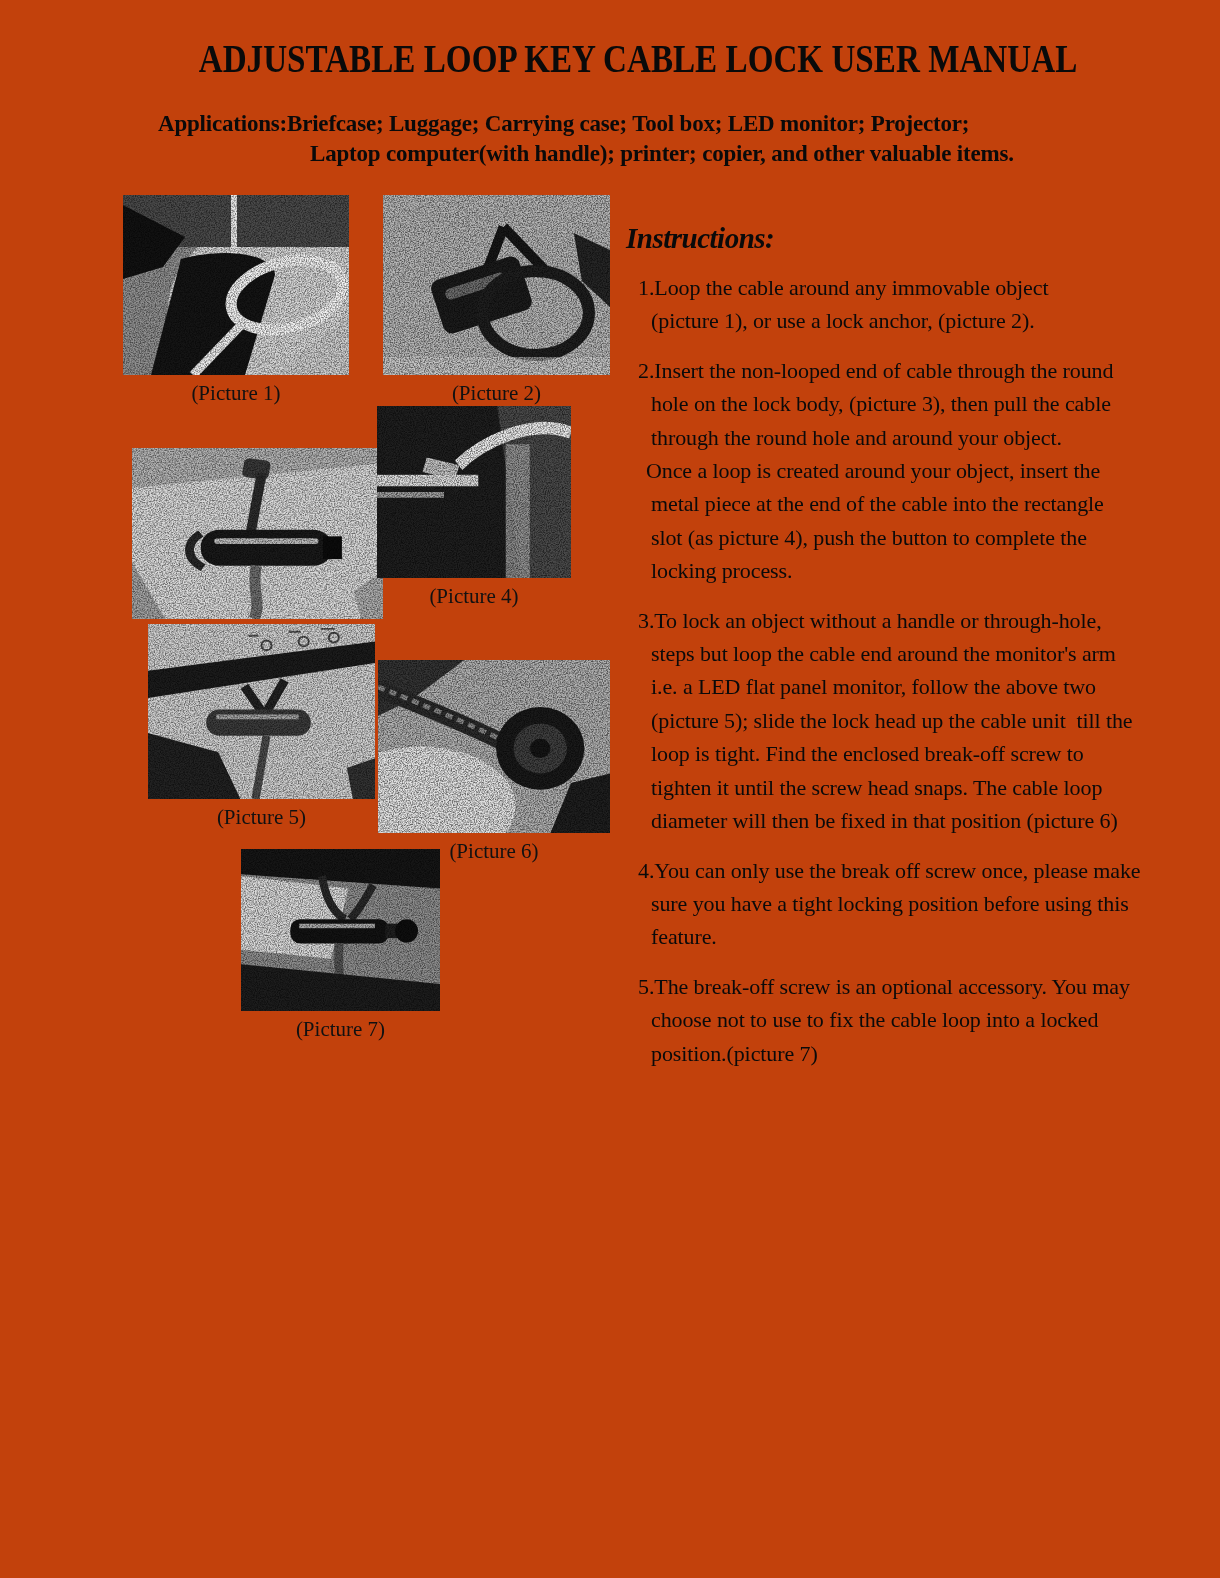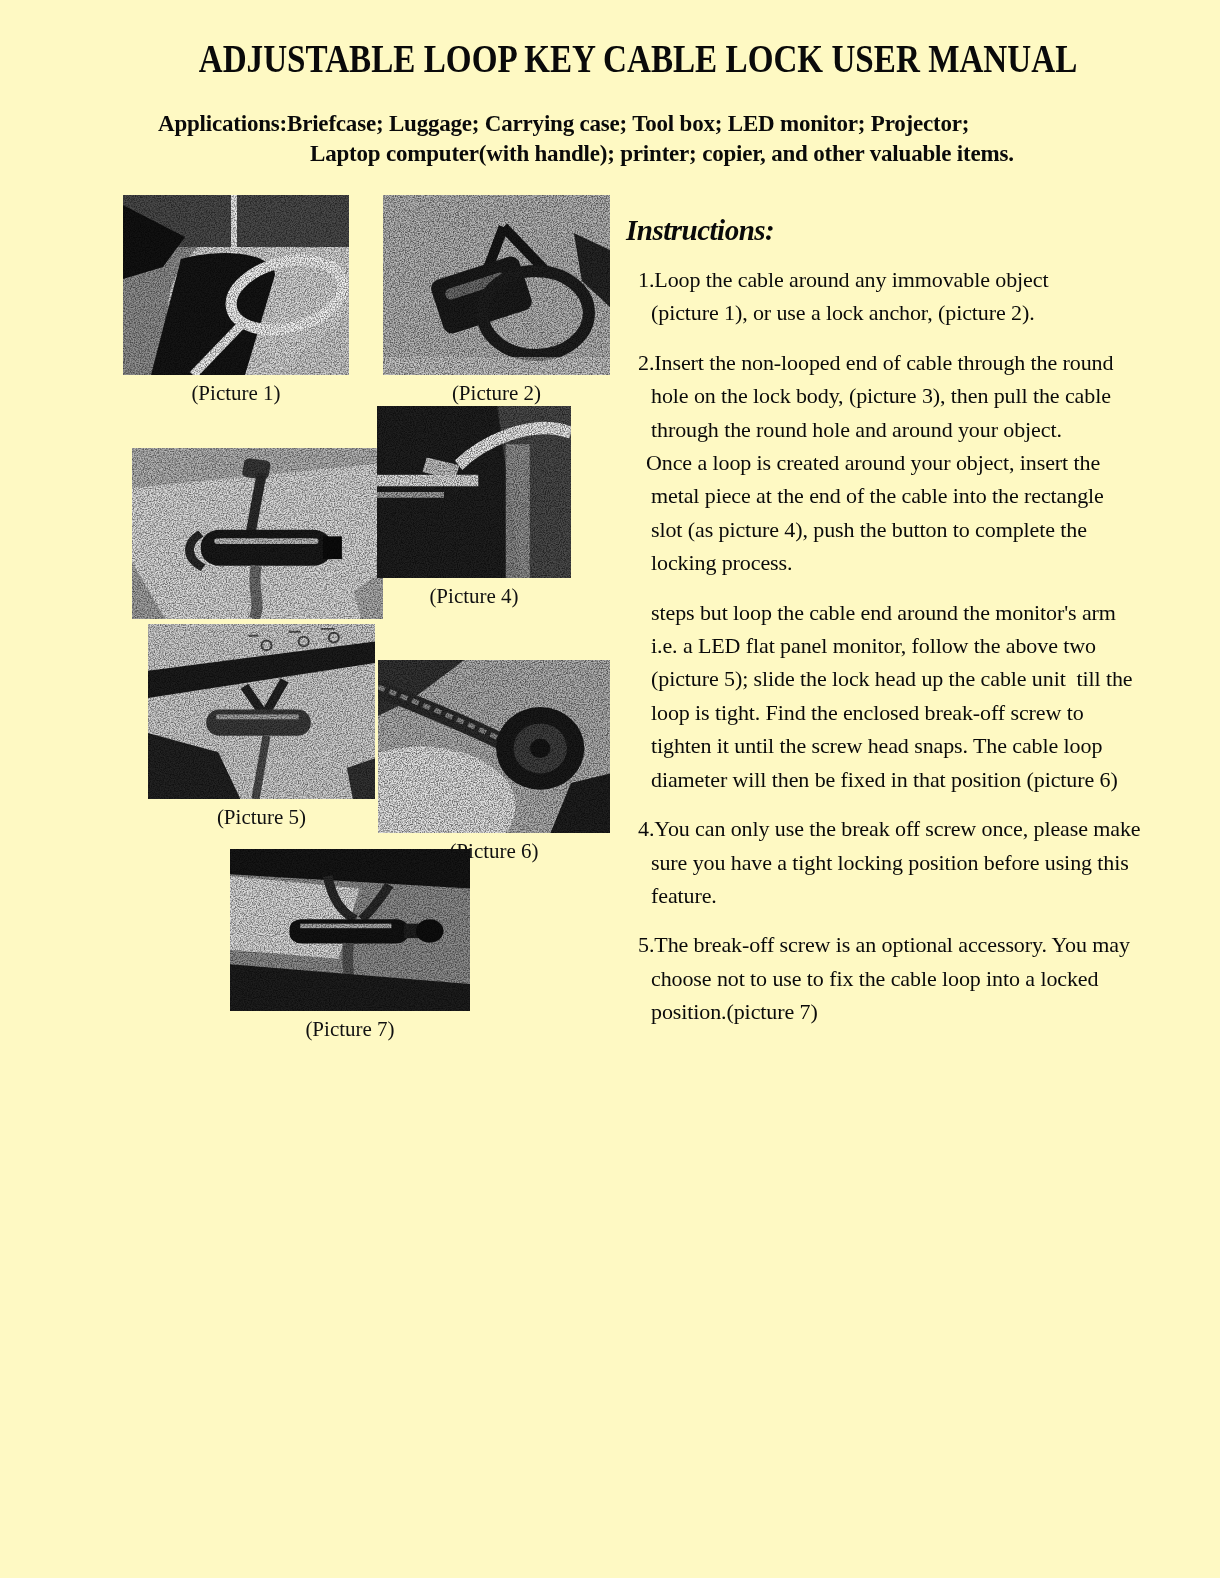--- a/index.html
+++ b/index.html
@@ -1,40 +1,40 @@
 <!DOCTYPE html>
 <html><head>
 <meta charset="utf-8">
 <style>
   html,body{margin:0;padding:0;background:#ffffff;}
   .page{
-    position:relative;width:1220px;height:1578px;background:#fef9c3;
+    position:relative;width:1220px;height:1578px;background:#c2410c;
     font-family:"Liberation Serif", serif;color:#0a0a0a;overflow:hidden;
   }
   .title{
     position:absolute;left:0;top:38px;width:1220px;margin:0;
     text-align:center;font-size:39px;font-weight:bold;line-height:1.1;
     transform:translateX(28px) scaleX(0.85);transform-origin:center;
     white-space:nowrap;
   }
   .apps{position:absolute;left:158px;top:109px;font-weight:bold;font-size:23px;line-height:30px;letter-spacing:-0.2px;}
   .apps .ln2{padding-left:152px;}
   figure.fig{position:absolute;margin:0;}
   .photo{width:100%;display:block;line-height:0;}
   .photo svg{display:block;width:100%;height:100%;}
   #fig1{left:123px;top:195px;width:226px;} #fig1 .photo{height:180px;}
   #fig2{left:383px;top:195px;width:227px;} #fig2 .photo{height:180px;}
   #fig3{left:132px;top:406px;width:251px;margin-top:42px;} #fig3 .photo{height:171px;}
   #fig4{left:377px;top:406px;width:194px;} #fig4 .photo{height:172px;}
   #fig5{left:117px;top:624px;width:227px;padding-left:31px;} #fig5 .photo{height:175px;}
   #fig6{left:378px;top:660px;width:232px;} #fig6 .photo{height:173px;}
-  #fig7{left:230px;top:849px;width:240px;} #fig7 .photo{height:162px;}
+  #fig7{left:241px;top:849px;width:199px;} #fig7 .photo{height:162px;}
   figcaption.cap{margin-top:6px;text-align:center;font-size:21px;color:#111;}
   .instructions{position:absolute;left:622px;top:210px;width:598px;}
-  .ins-h{margin:4px 0 9px 4px;font-size:29px;font-weight:bold;font-style:italic;letter-spacing:-0.5px;}
+  .ins-h{margin:12px 0 9px 4px;font-size:29px;font-weight:bold;font-style:italic;letter-spacing:-0.5px;}
   .item{margin:16px;}
   .ln{font-size:22px;line-height:33.4px;white-space:pre;letter-spacing:-0.1px;}
   .cont{padding-left:13px;}
   .defs-svg{position:absolute;width:0;height:0;}
 </style>
 </head>
 <body>
 
 <div class="page">
 
@@ -195,20 +195,21 @@
       <div class="ln">2.Insert the non-looped end of cable through the round</div>
       <div class="ln cont">hole on the lock body, (picture 3), then pull the cable</div>
       <div class="ln cont">through the round hole and around your object.</div>
       <div class="ln cont" style="padding-left:8px;">Once a loop is created around your object, insert the</div>
       <div class="ln cont">metal piece at the end of the cable into the rectangle</div>
       <div class="ln cont">slot (as picture 4), push the button to complete the</div>
       <div class="ln cont">locking process.</div>
     </div>
 
     <div class="item">
+      <div class="ln">3.To lock an object without a handle or through-hole,</div>
       <div class="ln cont">steps but loop the cable end around the monitor's arm</div>
       <div class="ln cont">i.e. a LED flat panel monitor, follow the above two</div>
       <div class="ln cont">(picture 5); slide the lock head up the cable unit  till the</div>
       <div class="ln cont">loop is tight. Find the enclosed break-off screw to</div>
       <div class="ln cont">tighten it until the screw head snaps. The cable loop</div>
       <div class="ln cont">diameter will then be fixed in that position (picture 6)</div>
     </div>
 
     <div class="item">
       <div class="ln">4.You can only use the break off screw once, please make</div>

